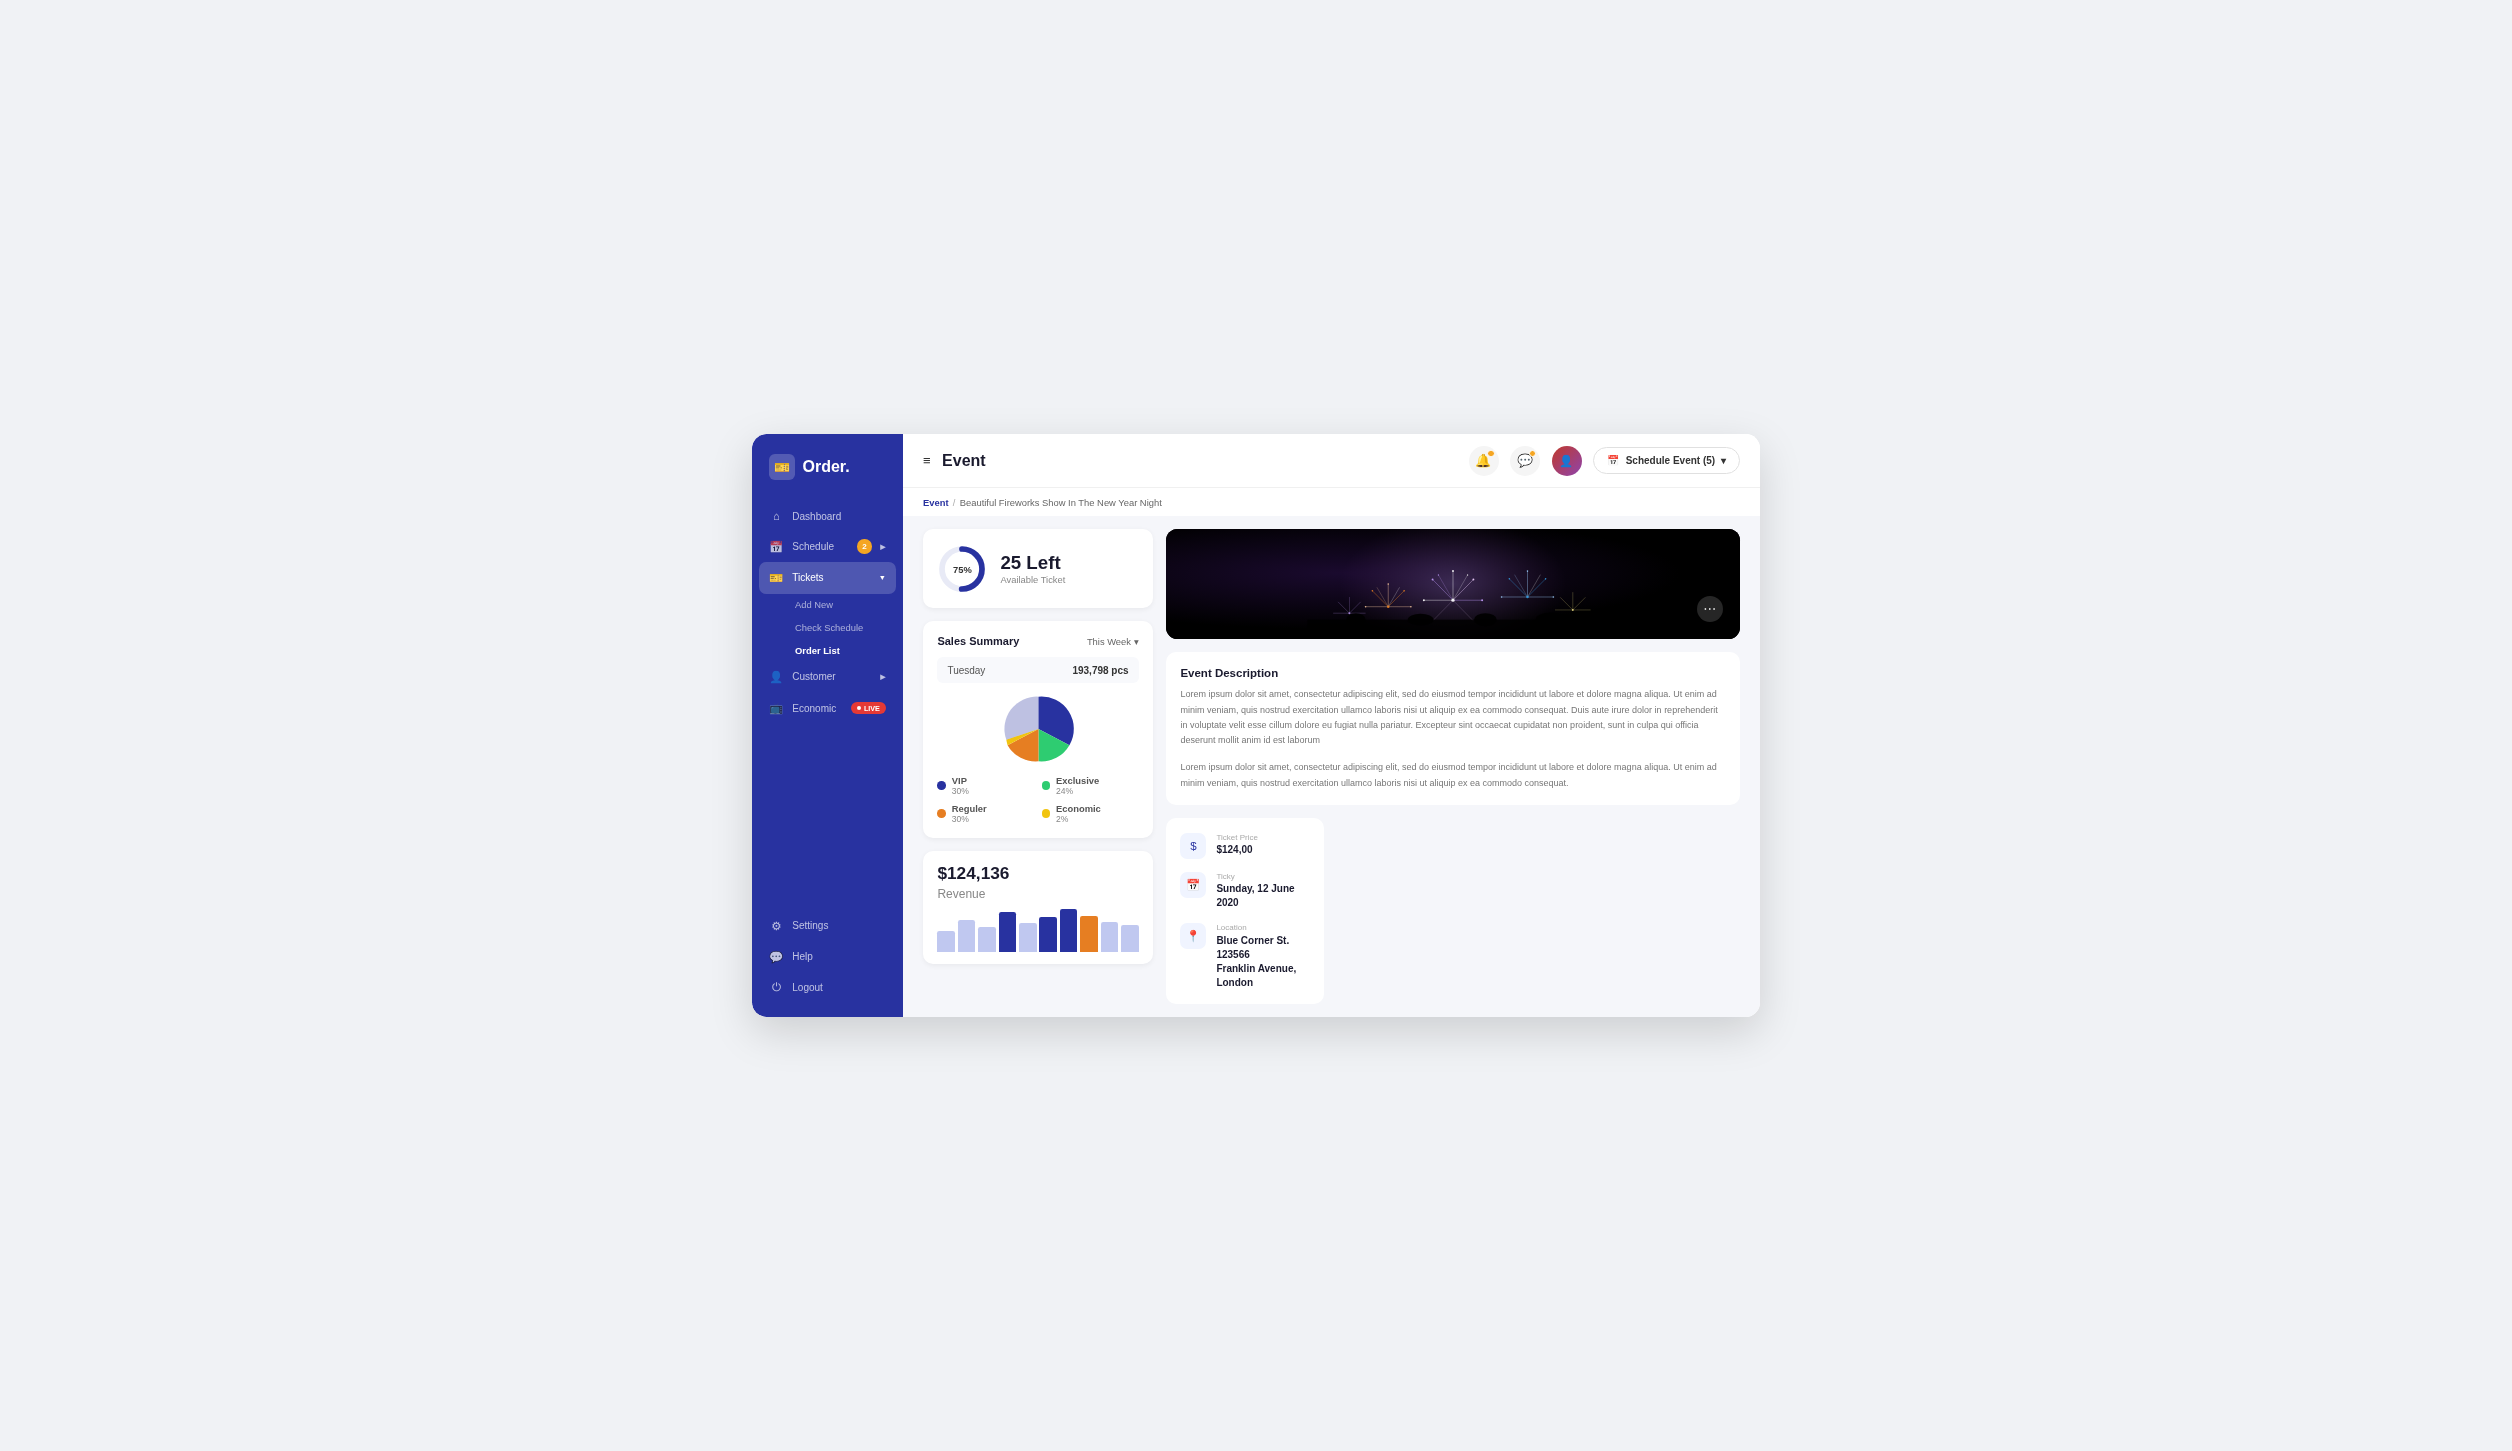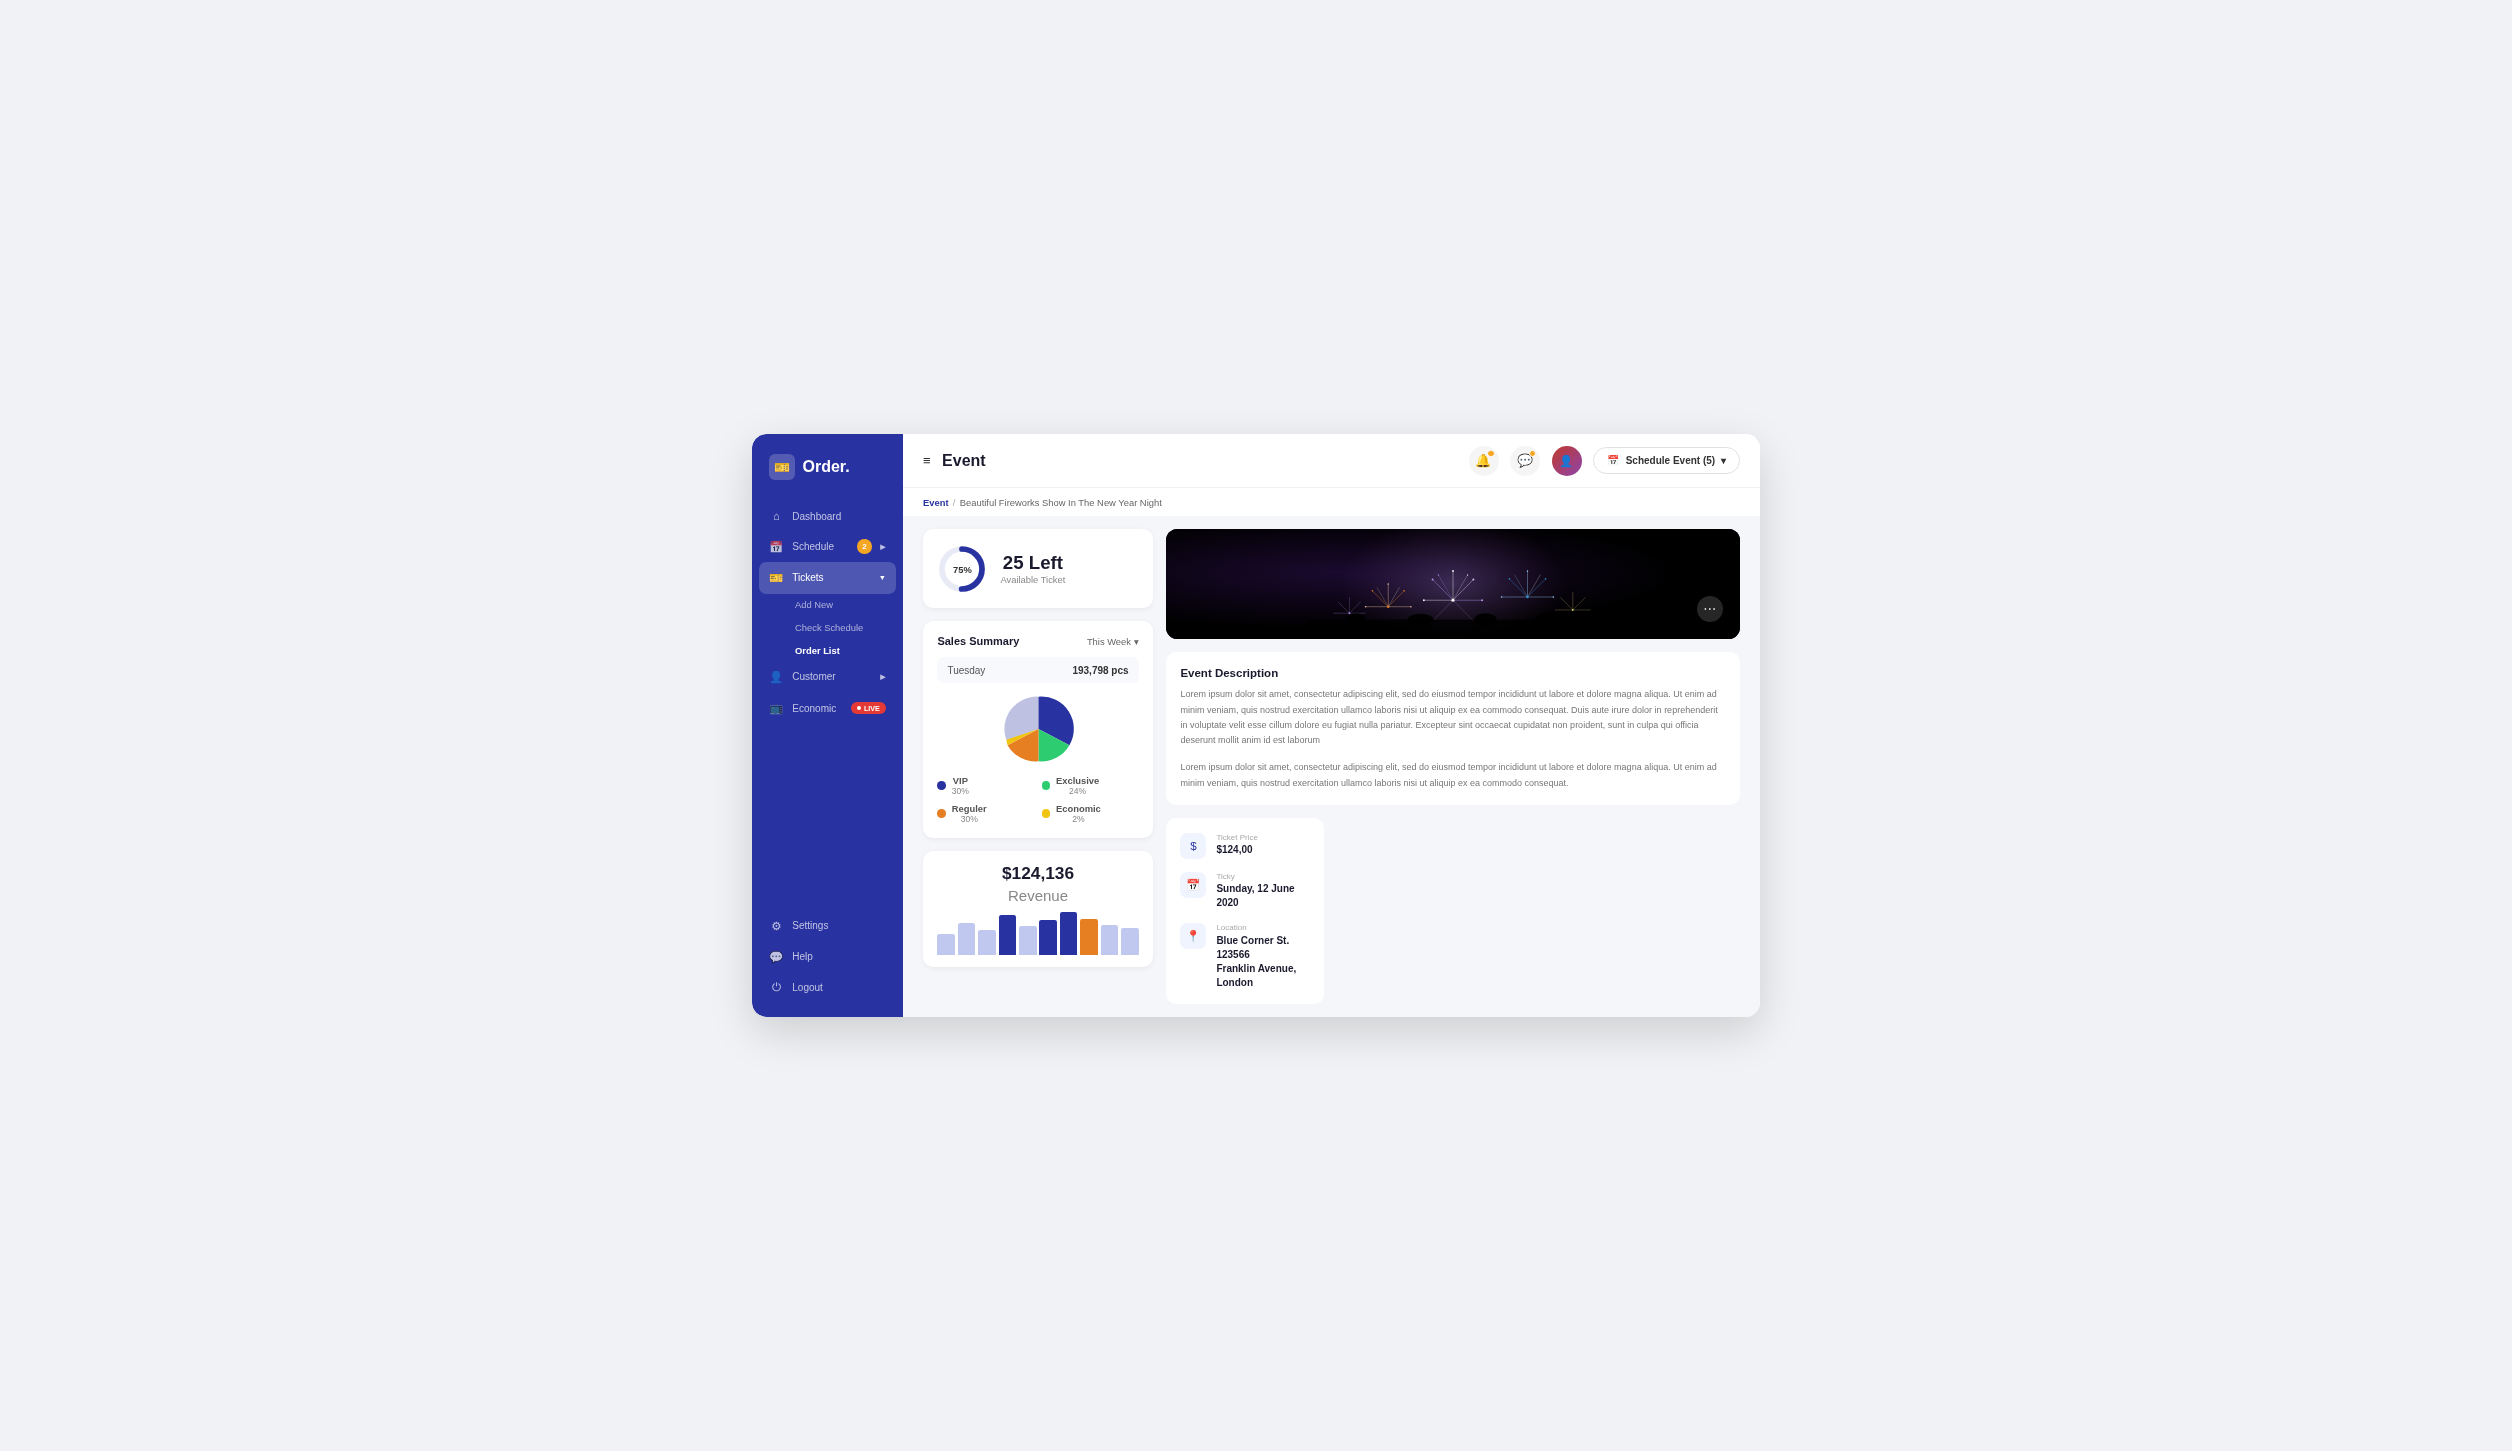--- a/index.html
+++ b/index.html
@@ -238,21 +238,20 @@
       display: flex;
       flex-direction: column;
       gap: 13px;
       margin-right: 13px;
     }
     .card {
       background: #fff;
       border-radius: 10px;
       padding: 14.4px;
       box-shadow: 0 1.4px 5.8px rgba(0,0,0,0.05);
-      text-align: center;
     }
     
     .ticket-card {
       display: flex;
       align-items: center;
       gap: 13px;
     }
     .donut-wrapper {
       position: relative;
       width: 50px;
@@ -338,21 +337,21 @@
     .revenue-card {
       padding: 11.5px 14.4px;
     }
     .revenue-amount {
       font-size: 17.3px;
       font-weight: 800;
       color: #1a1a2e;
       margin-bottom: 2.9px;
     }
     .revenue-label {
-      font-size: 15px;
+      font-size: 12px;
       color: #888;
       margin-bottom: 8.6px;
     }
     .bar-chart {
       display: flex;
       align-items: flex-end;
       gap: 2.9px;
       height: 43px;
     }
     .bar {

